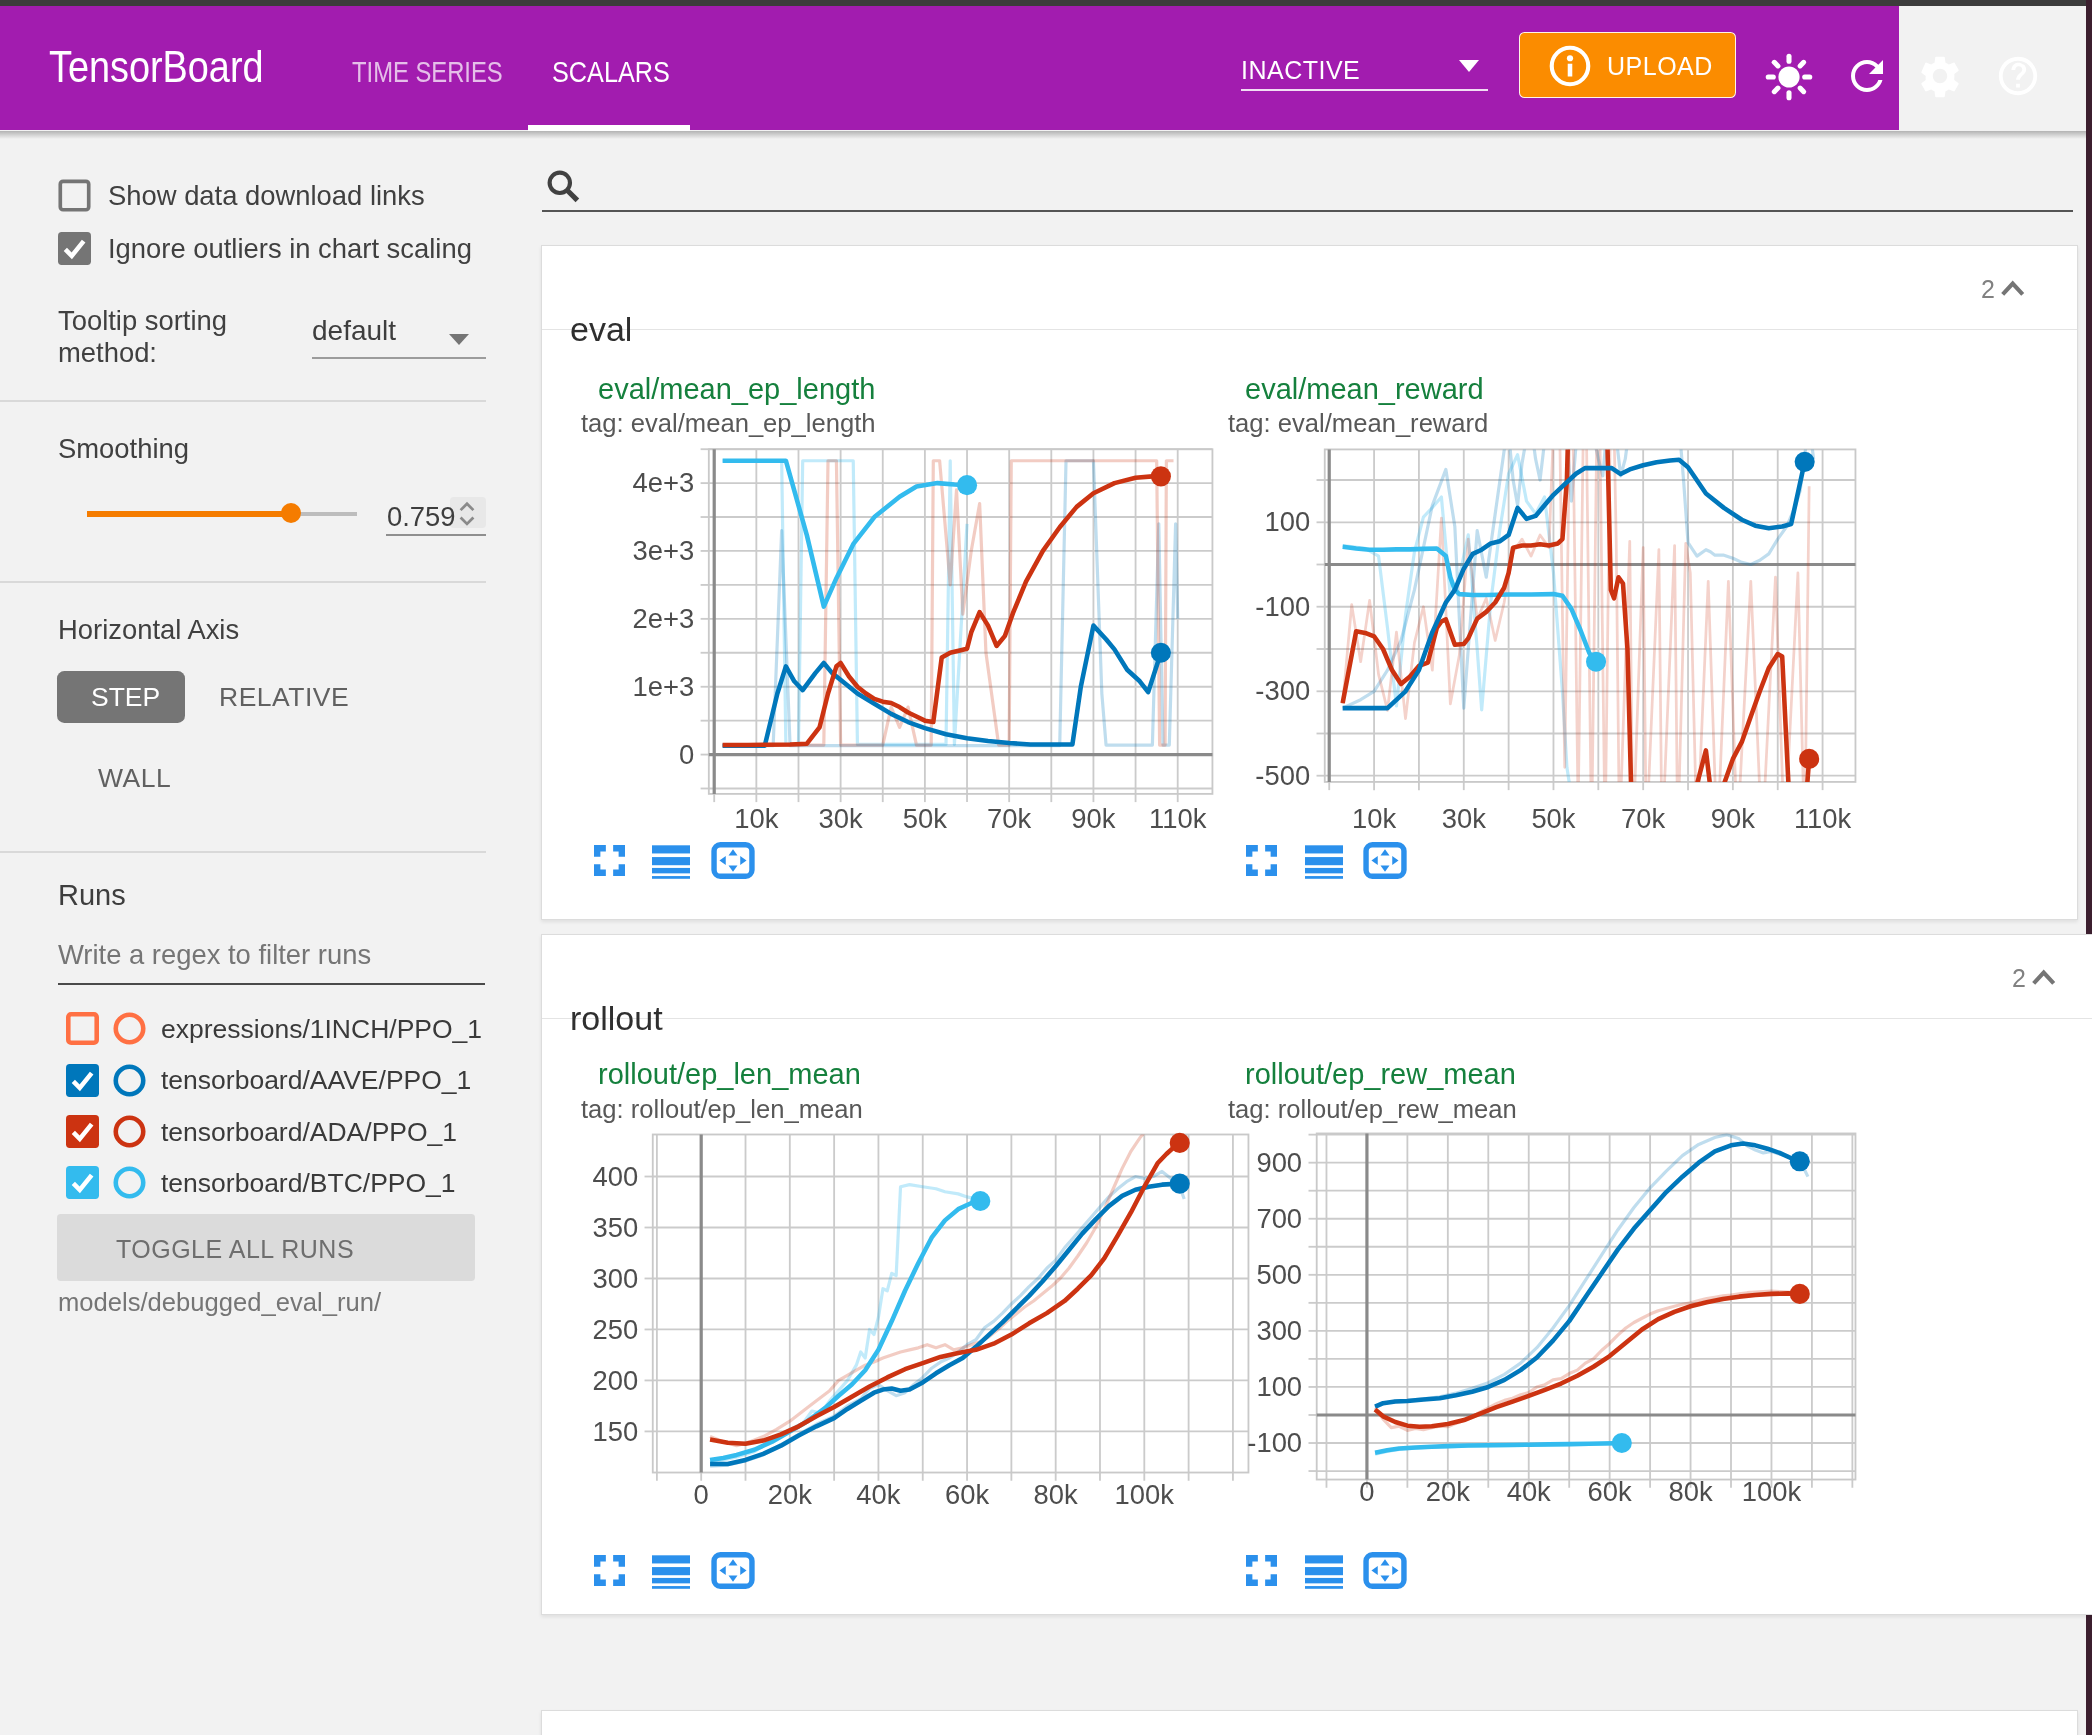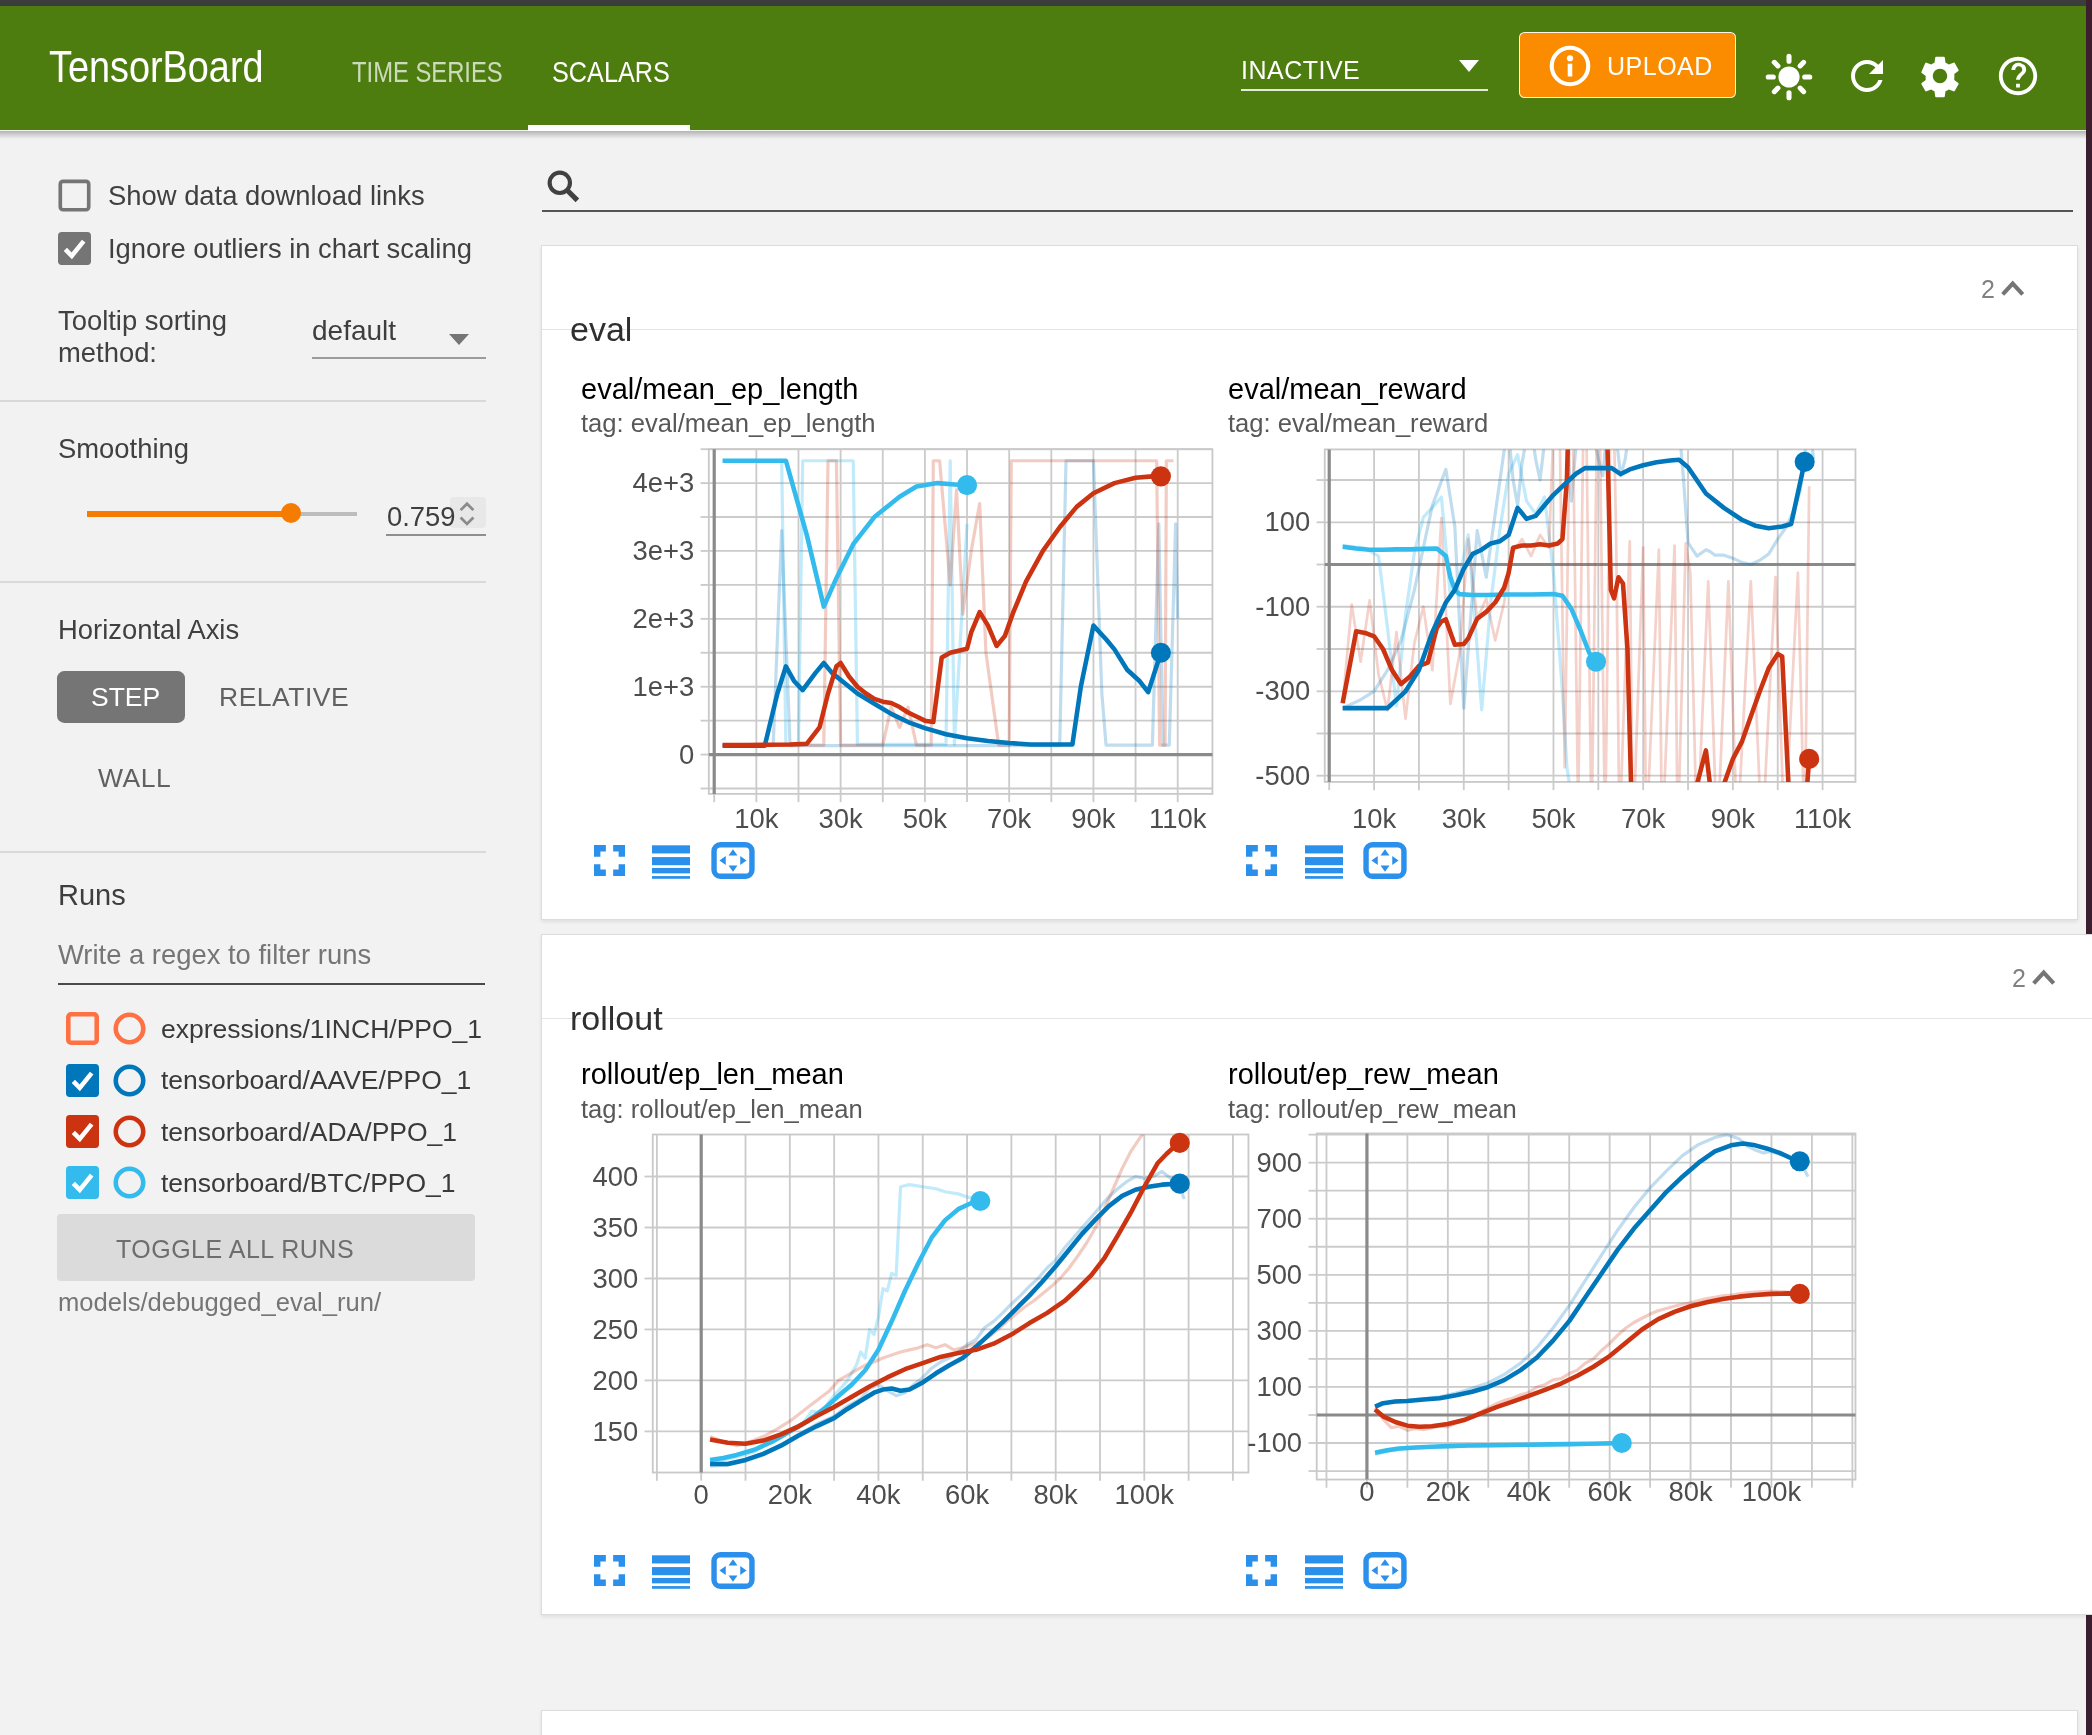--- a/index.html
+++ b/index.html
@@ -3,32 +3,32 @@
 <style>
 * { margin:0; padding:0; box-sizing:border-box; }
 html,body { width:2092px; height:1735px; overflow:hidden; }
 body { font-family:"Liberation Sans",sans-serif; background:#f2f2f2; position:relative; }
 #page { position:absolute; left:0; top:0; width:2092px; height:1735px; }
 .abs { position:absolute; }
 .card { position:absolute; background:#fff; border:0.9px solid #dcdcdc; box-shadow:0 1.8px 3.7px rgba(0,0,0,0.08); }
 .sechead { position:absolute; left:0; right:0; top:0; height:84px; border-bottom:0.9px solid #e4e4e4; }
 .sectitle { position:absolute; left:28px; top:25.6px; font-size:34px; color:#2f2f2f;margin-top:38px; }
 .secnum { position:absolute; right:82px; top:29px; font-size:25px; color:#818181; }
-.ctitle { position:absolute; font-size:29px; color:#000000; }
+.ctitle { position:absolute; font-size:29px; color:#15803d;margin-left:17px; }
 .ctag { position:absolute; font-size:25.6px; color:#585858; }
 .runname { position:absolute; font-size:26.5px; color:#3a3a3a; white-space:nowrap; }
 .sbtext { position:absolute; font-size:27.4px; color:#404040; white-space:nowrap; }
 .divider { position:absolute; left:0; width:486px; height:1.8px; background:#d9d9d9; }
 </style></head>
 <body>
 <div id="page">
 
 <div class="abs" style="left:0;top:0;width:2092px;height:6.4px;background:#3c3c3c"></div>
 
-<div class="abs" style="left:0;top:6.4px;width:2086px;height:124px;background:#4d7c0f">
+<div class="abs" style="left:0;top:6.4px;width:1899px;height:124px;background:#a21caf">
   <div class="abs" style="left:49px;top:36px;font-size:44px;font-weight:500;color:#fff;transform:scaleX(0.86);transform-origin:0 0">TensorBoard</div>
   <div class="abs" style="left:352px;top:50px;font-size:29px;font-weight:500;color:rgba(255,255,255,0.72);transform:scaleX(0.82);transform-origin:0 0">TIME SERIES</div>
   <div class="abs" style="left:552px;top:50px;font-size:29px;font-weight:500;color:#fff;transform:scaleX(0.87);transform-origin:0 0">SCALARS</div>
   <div class="abs" style="left:528px;top:119px;width:162px;height:5.5px;background:#fff"></div>
 
   <div class="abs" style="left:1241px;top:50px;font-size:25px;letter-spacing:0.5px;color:#fff">INACTIVE</div>
   <div class="abs" style="left:1459px;top:54px;width:0;height:0;border-left:10px solid transparent;border-right:10px solid transparent;border-top:12px solid #fff"></div>
   <div class="abs" style="left:1241px;top:83px;width:247px;height:1.8px;background:rgba(255,255,255,0.85)"></div>
 
   <div class="abs" style="left:1519px;top:25.6px;width:217px;height:66px;background:#fb8c00;border:1.8px solid rgba(255,255,255,0.9);border-radius:5.5px">

